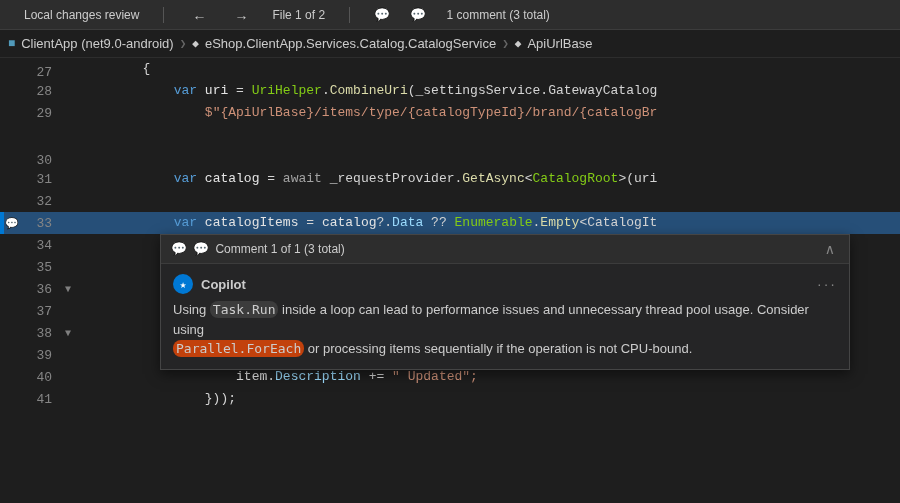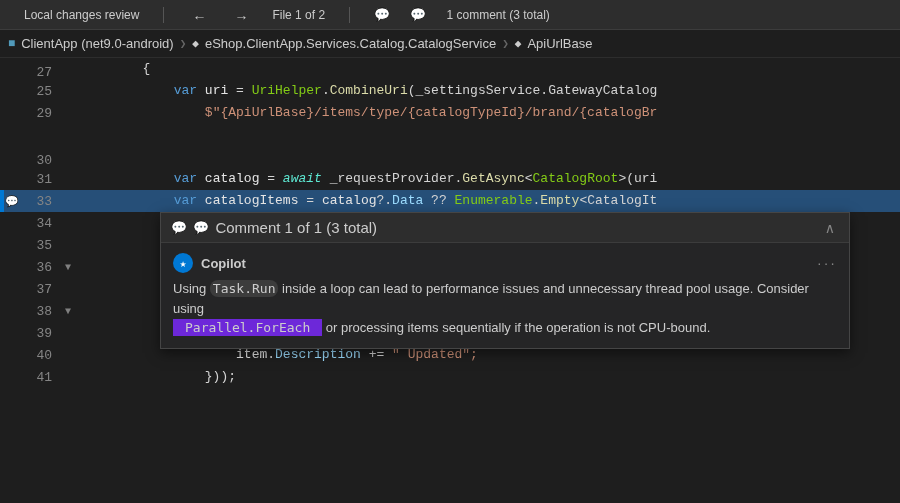--- a/index.html
+++ b/index.html
@@ -118,21 +118,21 @@
     .code-content {
       flex: 1;
       padding: 0 4px;
       white-space: pre;
       line-height: 22px;
       overflow: hidden;
     }
 
     
     .kw { color: #569cd6; }        
-    .kw2 { color: #5eead4; font-style: italic; }       
+    .kw2 { color: #a3a3a3; }       
     .type { color: #84cc16; }      
     .var-name { color: #e5e5e5; }  
     .str { color: #ce9178; }       
     .method { color: #dcdcaa; }       
     .prop { color: #9cdcfe; } 
     .punct { color: #d4d4d4; }
 
     
     .comment-popup {
       position: absolute;
@@ -151,21 +151,21 @@
       gap: 6px;
       border-bottom: 1px solid #3c3c3c;
       background: #2d2d2d;
     }
     .comment-nav-icon {
       color: #858585;
       font-size: 13px;
     }
     .comment-title {
       color: #cccccc;
-      font-size: 15px;
+      font-size: 12px;
       font-family: 'Segoe UI', sans-serif;
       flex: 1;
     }
     .comment-close {
       color: #858585;
       cursor: pointer;
       font-size: 14px;
       background: none;
       border: none;
       padding: 0 4px;
@@ -266,21 +266,21 @@
         <div class="gutter-indicator"></div>
         <div class="gutter">27</div>
         <div class="fold-indicator"></div>
       </div>
       <div class="code-content">        {</div>
     </div>
     <div class="code-line">
       <div class="left-margin"></div>
       <div style="display: flex; align-items: center;">
         <div class="gutter-indicator"></div>
-        <div class="gutter">25</div>
+        <div class="gutter">28</div>
         <div class="fold-indicator"></div>
       </div>
       <div class="code-content">            <span class="kw">var</span><span> </span><span class="var-name">uri</span><span> = </span><span class="type">UriHelper</span><span class="punct">.</span><span class="method">CombineUri</span><span class="punct">(_settingsService.GatewayCatalog</span></div>
     </div>
     <div class="code-line">
       <div class="left-margin"></div>
       <div style="display: flex; align-items: center;">
         <div class="gutter-indicator"></div>
         <div class="gutter">29</div>
         <div class="fold-indicator"></div>
@@ -297,20 +297,29 @@
       <div class="code-content"></div>
     </div>
     <div class="code-line">
       <div class="left-margin"></div>
       <div style="display: flex; align-items: center; justify-content: flex-end;">
         <div class="gutter-indicator"></div>
         <div class="gutter">31</div>
         <div class="fold-indicator"></div>
       </div>
       <div class="code-content">            <span class="kw">var</span><span> </span><span class="var-name">catalog</span><span> = </span><span class="kw2">await</span><span> _requestProvider.</span><span class="method">GetAsync</span><span class="punct">&lt;</span><span class="type">CatalogRoot</span><span class="punct">&gt;(uri</span></div>
+    </div>
+    <div class="code-line">
+      <div class="left-margin"></div>
+      <div style="display: flex; align-items: center;">
+        <div class="gutter-indicator"></div>
+        <div class="gutter">32</div>
+        <div class="fold-indicator"></div>
+      </div>
+      <div class="code-content"></div>
     </div>
     <div class="code-line highlighted">
       <div class="left-margin highlighted"></div>
       <div style="display: flex; align-items: center;">
         <div class="gutter-indicator">
           <span style="color:#858585;font-size:11px;">💬</span>
         </div>
         <div class="gutter">33</div>
         <div class="fold-indicator"></div>
       </div>
@@ -323,21 +332,21 @@
           <span class="comment-nav-icon">💬</span>
           <span class="comment-title">Comment 1 of 1 (3 total)</span>
           <button class="comment-close">∧</button>
         </div>
         <div class="comment-body">
           <div class="comment-author-row">
             <div class="copilot-icon">★</div>
             <span class="comment-author">Copilot</span>
             <button class="comment-more-btn">···</button>
           </div>
-          <div class="comment-message">Using <code style="background:#3c3c3c;padding:1px 3px;border-radius:8px;">Task.Run</code> inside a loop can lead to performance issues and unnecessary thread pool usage. Consider using<br><code style="background:#6d28d9;padding:1px 12px;border-radius:0;">Parallel.ForEach</code> or processing items sequentially if the operation is not CPU-bound.</div>
+          <div class="comment-message">Using <code style="background:#3c3c3c;padding:1px 3px;border-radius:8px;">Task.Run</code> inside a loop can lead to performance issues and unnecessary thread pool usage. Consider using<br><code style="background:#c2410c;padding:1px 3px;border-radius:8px;">Parallel.ForEach</code> or processing items sequentially if the operation is not CPU-bound.</div>
         </div>
       </div>
     </div>
     <div class="code-line">
       <div class="left-margin"></div>
       <div style="display: flex; align-items: center;">
         <div class="gutter-indicator"></div>
         <div class="gutter">34</div>
         <div class="fold-indicator"></div>
       </div>

